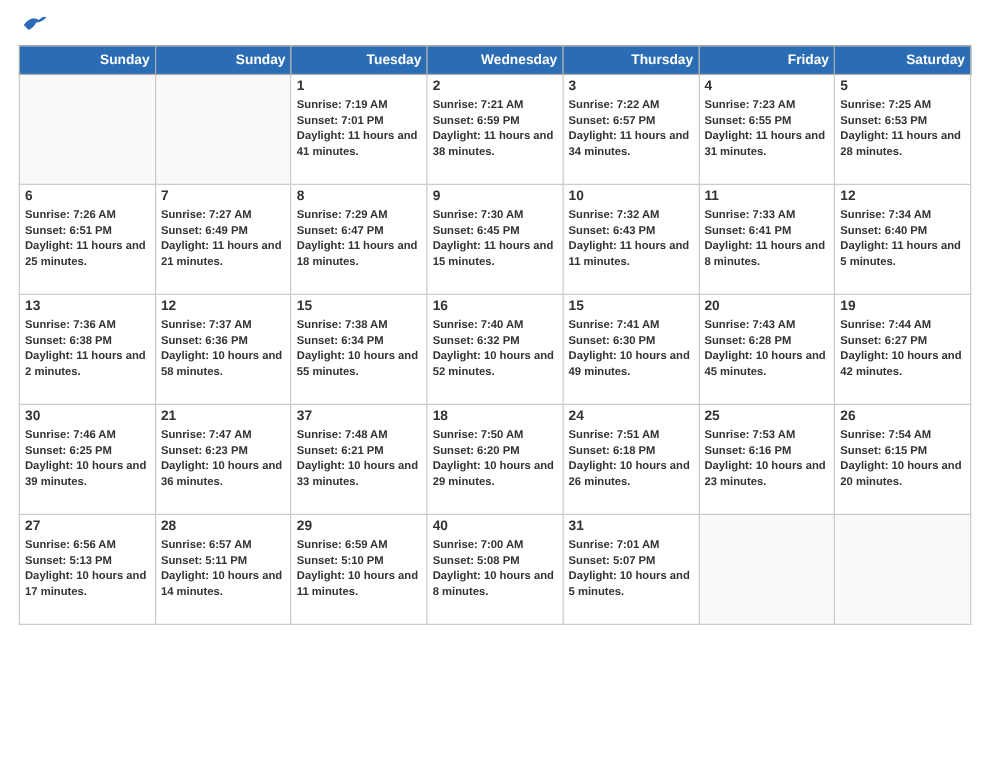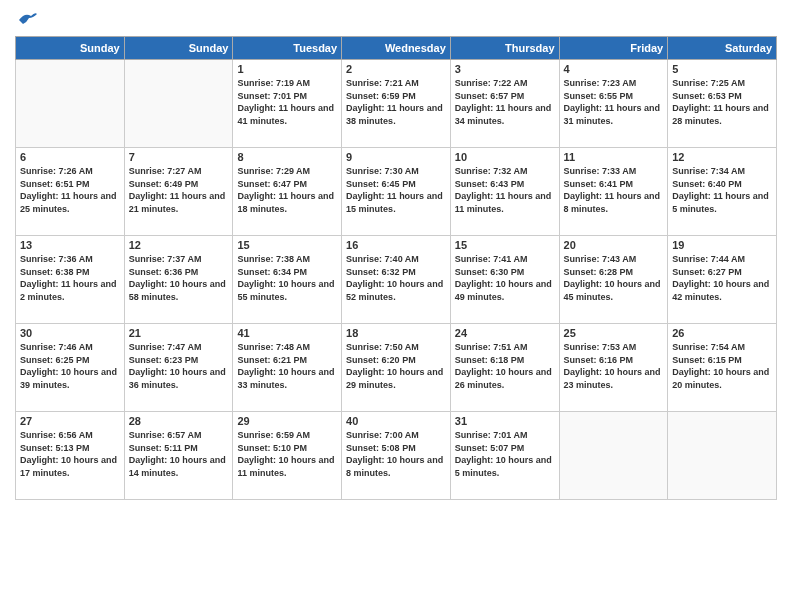--- a/index.html
+++ b/index.html
@@ -222,21 +222,21 @@
         <tr>
           <td>
             <span class="day-num">30</span>
             <div class="day-info">Sunrise: 7:46 AM<br>Sunset: 6:25 PM<br>Daylight: 10 hours and 39 minutes.</div>
           </td>
           <td>
             <span class="day-num">21</span>
             <div class="day-info">Sunrise: 7:47 AM<br>Sunset: 6:23 PM<br>Daylight: 10 hours and 36 minutes.</div>
           </td>
           <td>
-            <span class="day-num">41</span>
+            <span class="day-num">37</span>
             <div class="day-info">Sunrise: 7:48 AM<br>Sunset: 6:21 PM<br>Daylight: 10 hours and 33 minutes.</div>
           </td>
           <td>
             <span class="day-num">18</span>
             <div class="day-info">Sunrise: 7:50 AM<br>Sunset: 6:20 PM<br>Daylight: 10 hours and 29 minutes.</div>
           </td>
           <td>
             <span class="day-num">24</span>
             <div class="day-info">Sunrise: 7:51 AM<br>Sunset: 6:18 PM<br>Daylight: 10 hours and 26 minutes.</div>
           </td>

